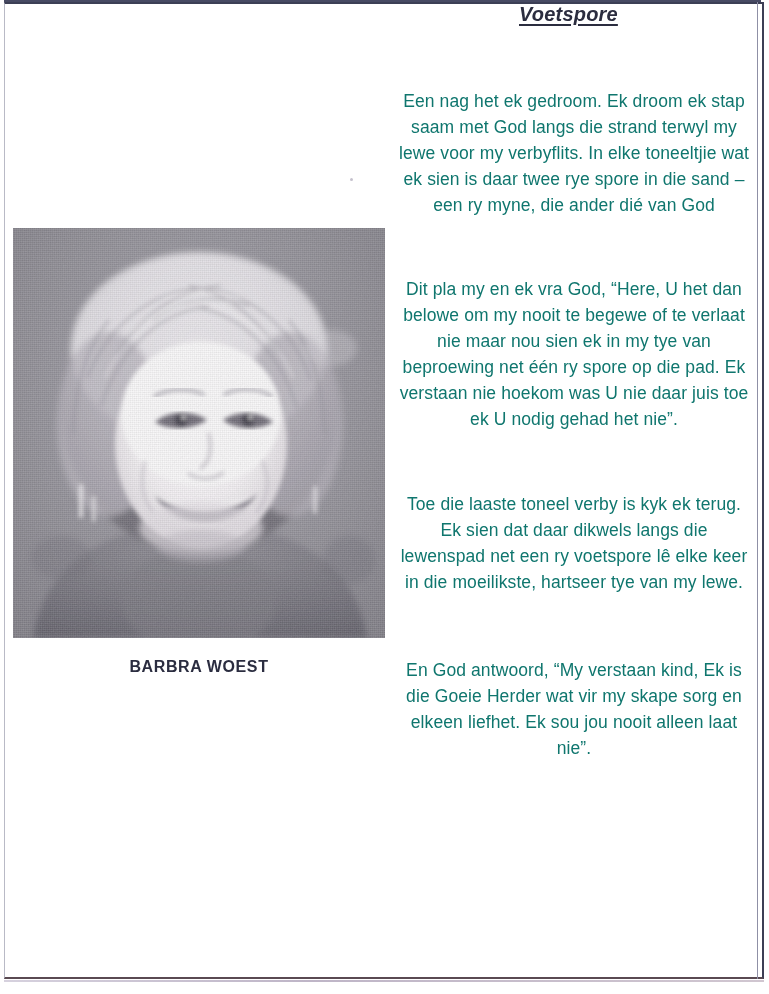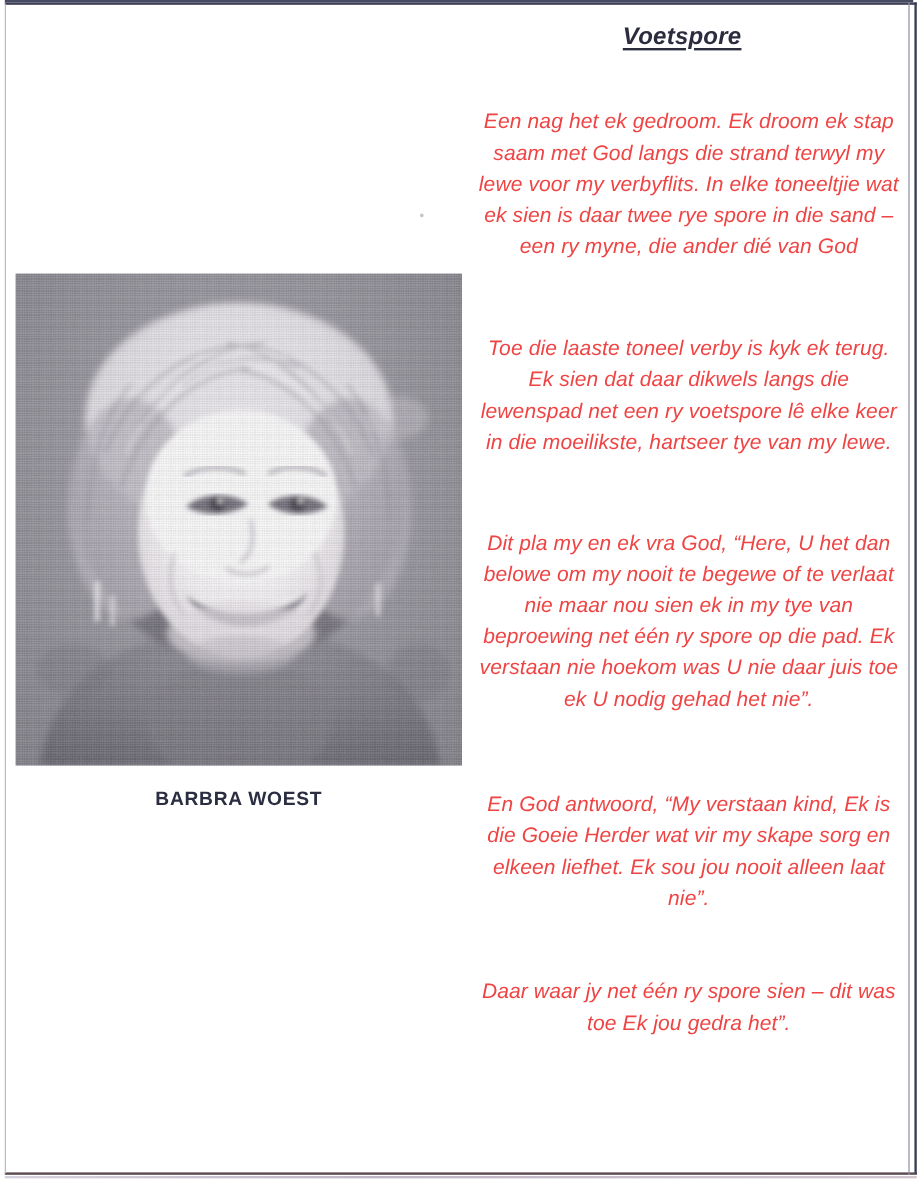--- a/index.html
+++ b/index.html
@@ -64,36 +64,34 @@
     left: 519px;
     top: 3px;
     font-size: 20px;
     font-weight: bold;
     font-style: italic;
     color: #2b2d3f;
     text-decoration: underline;
     text-underline-offset: 3px;
     letter-spacing: .2px;
     white-space: nowrap;
-    margin-top: 17px;
   }
 
   
   .text-column {
     position: absolute;
     left: 398px;
     top: 88px;
     width: 352px;
   }
   .para {
     text-align: center;
-    font-style: italic;
     font-size: 17.5px;
     line-height: 26px;
-    color: #ef4444;
+    color: #0f766e;
     letter-spacing: .1px;
   }
   .para.p1 { margin: 0 0 0 0; }
   .para.p2 { margin: 59px 0 0 0; }
   .para.p3 { margin: 58px 0 0 0; }
   .para.p4 { margin: 62px 0 0 0; }
   .para.p5 { margin: 52px 0 0 0; }
 
   
   .photo-wrap {
@@ -281,17 +279,16 @@
       <rect x="0" y="0" width="372" height="410" filter="url(#grainFilter)" opacity=".55"></rect>
     </svg>
   </div>
   <div class="photo-grain"></div>
 </div>
 
 <div class="caption">BARBRA WOEST</div>
 
 <div class="text-column">
   <p class="para p1">Een nag het ek gedroom. Ek droom ek stap saam met God langs die strand terwyl my lewe voor my verbyflits. In elke toneeltjie wat ek sien is daar twee rye spore in die sand – een ry myne, die ander dié van God</p>
+  <p class="para p3">Dit pla my en ek vra God, “Here, U het dan belowe om my nooit te begewe of te verlaat nie maar nou sien ek in my tye van beproewing net één ry spore op die pad. Ek verstaan nie hoekom was U nie daar juis toe ek U nodig gehad het nie”.</p>
   <p class="para p2">Toe die laaste toneel verby is kyk ek terug. Ek sien dat daar dikwels langs die lewenspad net een ry voetspore lê elke keer in die moeilikste, hartseer tye van my lewe.</p>
-  <p class="para p3">Dit pla my en ek vra God, “Here, U het dan belowe om my nooit te begewe of te verlaat nie maar nou sien ek in my tye van beproewing net één ry spore op die pad. Ek verstaan nie hoekom was U nie daar juis toe ek U nodig gehad het nie”.</p>
   <p class="para p4">En God antwoord, “My verstaan kind, Ek is die Goeie Herder wat vir my skape sorg en elkeen liefhet. Ek sou jou nooit alleen laat nie”.</p>
-  <p class="para p5">Daar waar jy net één ry spore sien – dit was toe Ek jou gedra het”.</p>
 </div>
 
 </body></html>

